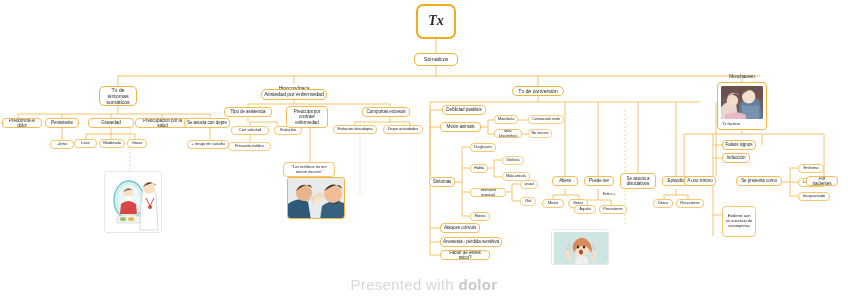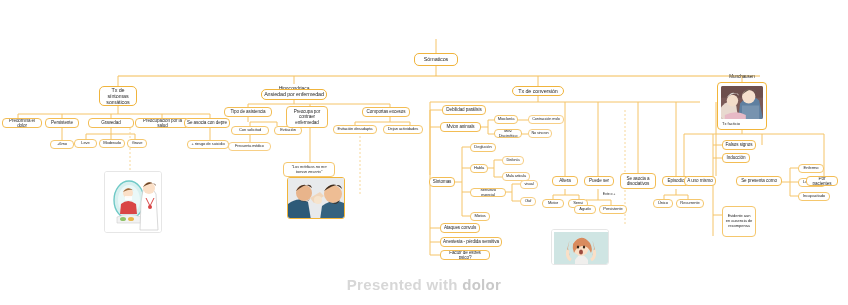--- a/index.html
+++ b/index.html
@@ -56,21 +56,21 @@
   .plain-img{
     position:absolute;border:1px solid #e6e6e6;border-radius:3px;
     background:#fff;box-sizing:border-box;overflow:hidden;
   }
   .watermark{
     position:absolute;left:0;right:0;bottom:12px;
     text-align:center;color:#d7d7d7;font-size:15px;
     letter-spacing:0.3px;
   }
   .watermark b{color:#c9c9c9;font-weight:bold;}
-  .wm-light{font-weight:bold;}
+  .wm-light{font-weight:normal;}
 </style>
 </head>
 <body>
 
 <div id="canvas">
 
   <svg class="lines" viewBox="0 0 848 305">
     <g fill="none" stroke="#f5c468" stroke-width="1">
 
       <path d="M436 39 L436 53"></path>
@@ -199,20 +199,23 @@
       <path d="M713 215 L722 215"></path>
 
       <path d="M782 182 L790 182"></path>
       <path d="M790 168 L790 196"></path>
       <path d="M790 168 L798 168"></path>
       <path d="M790 182 L798 182"></path>
       <path d="M790 196 L798 196"></path>
     </g>
   </svg>
 
+  <div class="node root" style="left:416px;top:4px;width:40px;height:35px;">
+    <span>Tx</span>
+  </div>
 
   <div class="node lvl1" style="left:414px;top:53px;width:44px;height:13px;">
     <span>Sómaticos</span>
   </div>
 
   <div class="node lvl1" style="left:99px;top:86px;width:38px;height:20px;">
     <span>Tx de síntomas somáticos</span>
   </div>
 
   <div class="node lvl2" style="left:2px;top:118px;width:40px;height:10px;">

